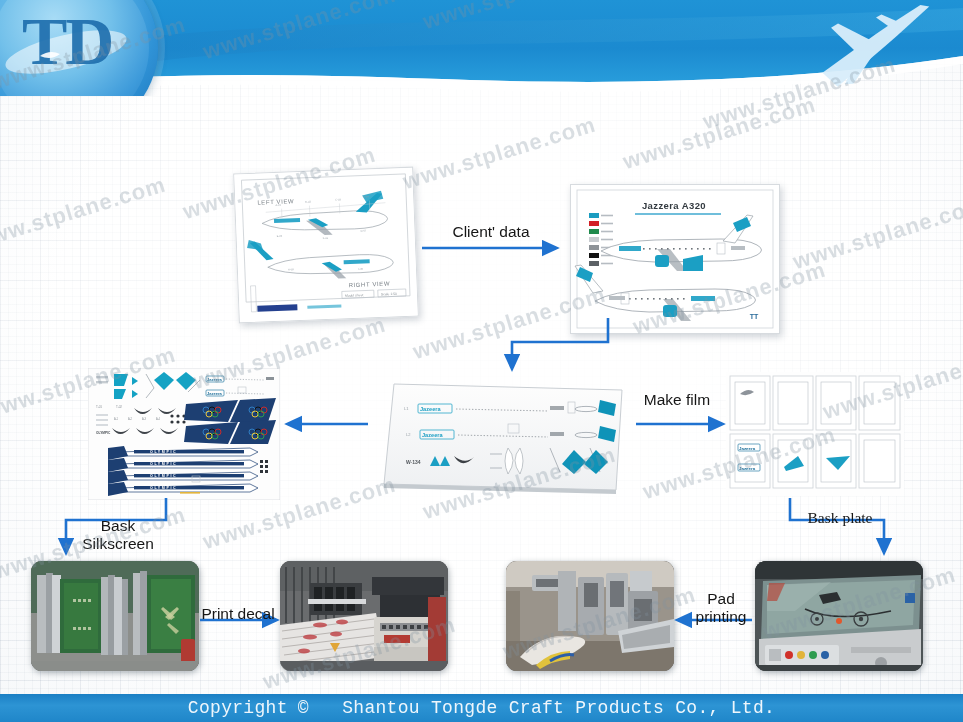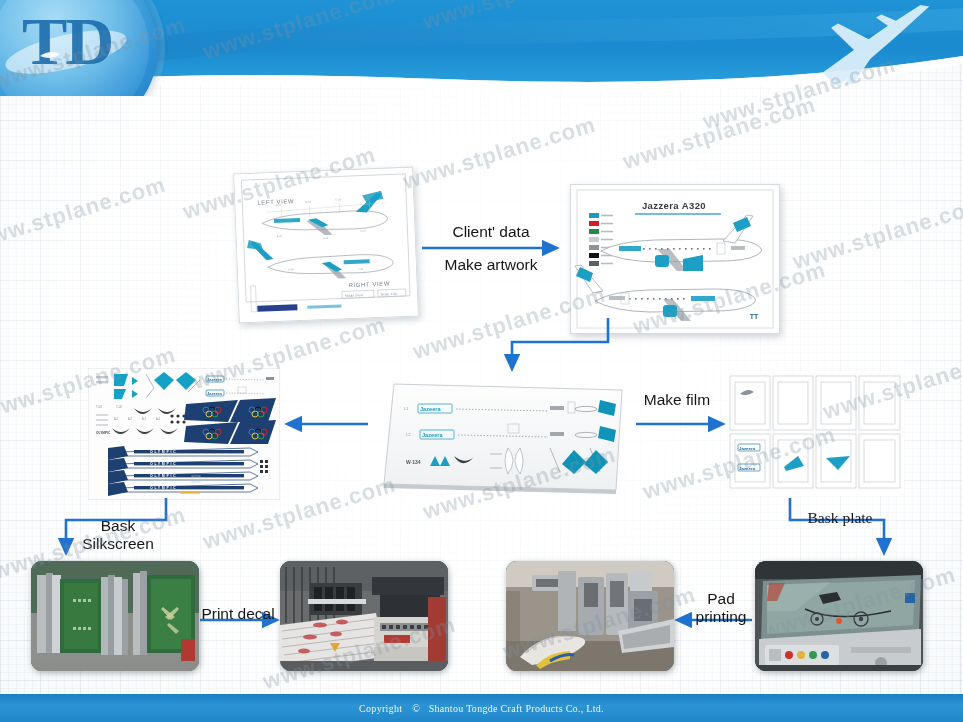--- a/index.html
+++ b/index.html
@@ -72,21 +72,21 @@
     transform-origin:left top;
   }
 
   
   .footer{
     position:absolute;left:0;bottom:0;width:963px;height:28px;
     background:linear-gradient(to bottom,#1b7fc4 0%,#2d94d4 40%,#1f86c9 100%);
     display:flex;align-items:center;justify-content:center;
   }
   .footer-txt{
-    font-family:Liberation Serif, serif;color:#eef6fc;font-size:10px;letter-spacing:.3px;
+    font-family:Liberation Mono, monospace;color:#eef6fc;font-size:18px;letter-spacing:.3px;
   }
   .footer-txt .cp{margin-right:10px;}
 </style>
 </head>
 <body>
 
 <div id="stage">
 
   <div class="grid-bg"></div>
   <div class="grid-bg2"></div>
@@ -681,21 +681,20 @@
 
       <path d="M166 498 L166 520 L66 520 L66 552"></path>
 
       <line x1="200" y1="620" x2="276" y2="620"></line>
 
       <line x1="752" y1="620" x2="678" y2="620"></line>
     </g>
   </svg>
 
   <div class="lbl c" style="left:424px;top:222px;width:134px;">Client' data</div>
-  <div class="lbl c" style="left:414px;top:255px;width:154px;">Make artwork</div>
   <div class="lbl c" style="left:632px;top:390px;width:90px;">Make film</div>
   <div class="lbl c" style="left:792px;top:508px;width:96px;font-family:Liberation Serif, serif;">Bask plate</div>
   <div class="lbl c" style="left:70px;top:497px;width:96px;line-height:18px;margin-top:20px;">Bask
 Silkscreen</div>
   <div class="lbl c" style="left:194px;top:604px;width:88px;">Print decal</div>
   <div class="lbl c" style="left:686px;top:590px;width:70px;line-height:18px;">Pad
 printing</div>
 
   <div class="wm">
     <span style="left:-10px;top:70px;transform:rotate(-17deg);">www.stplane.com</span>

